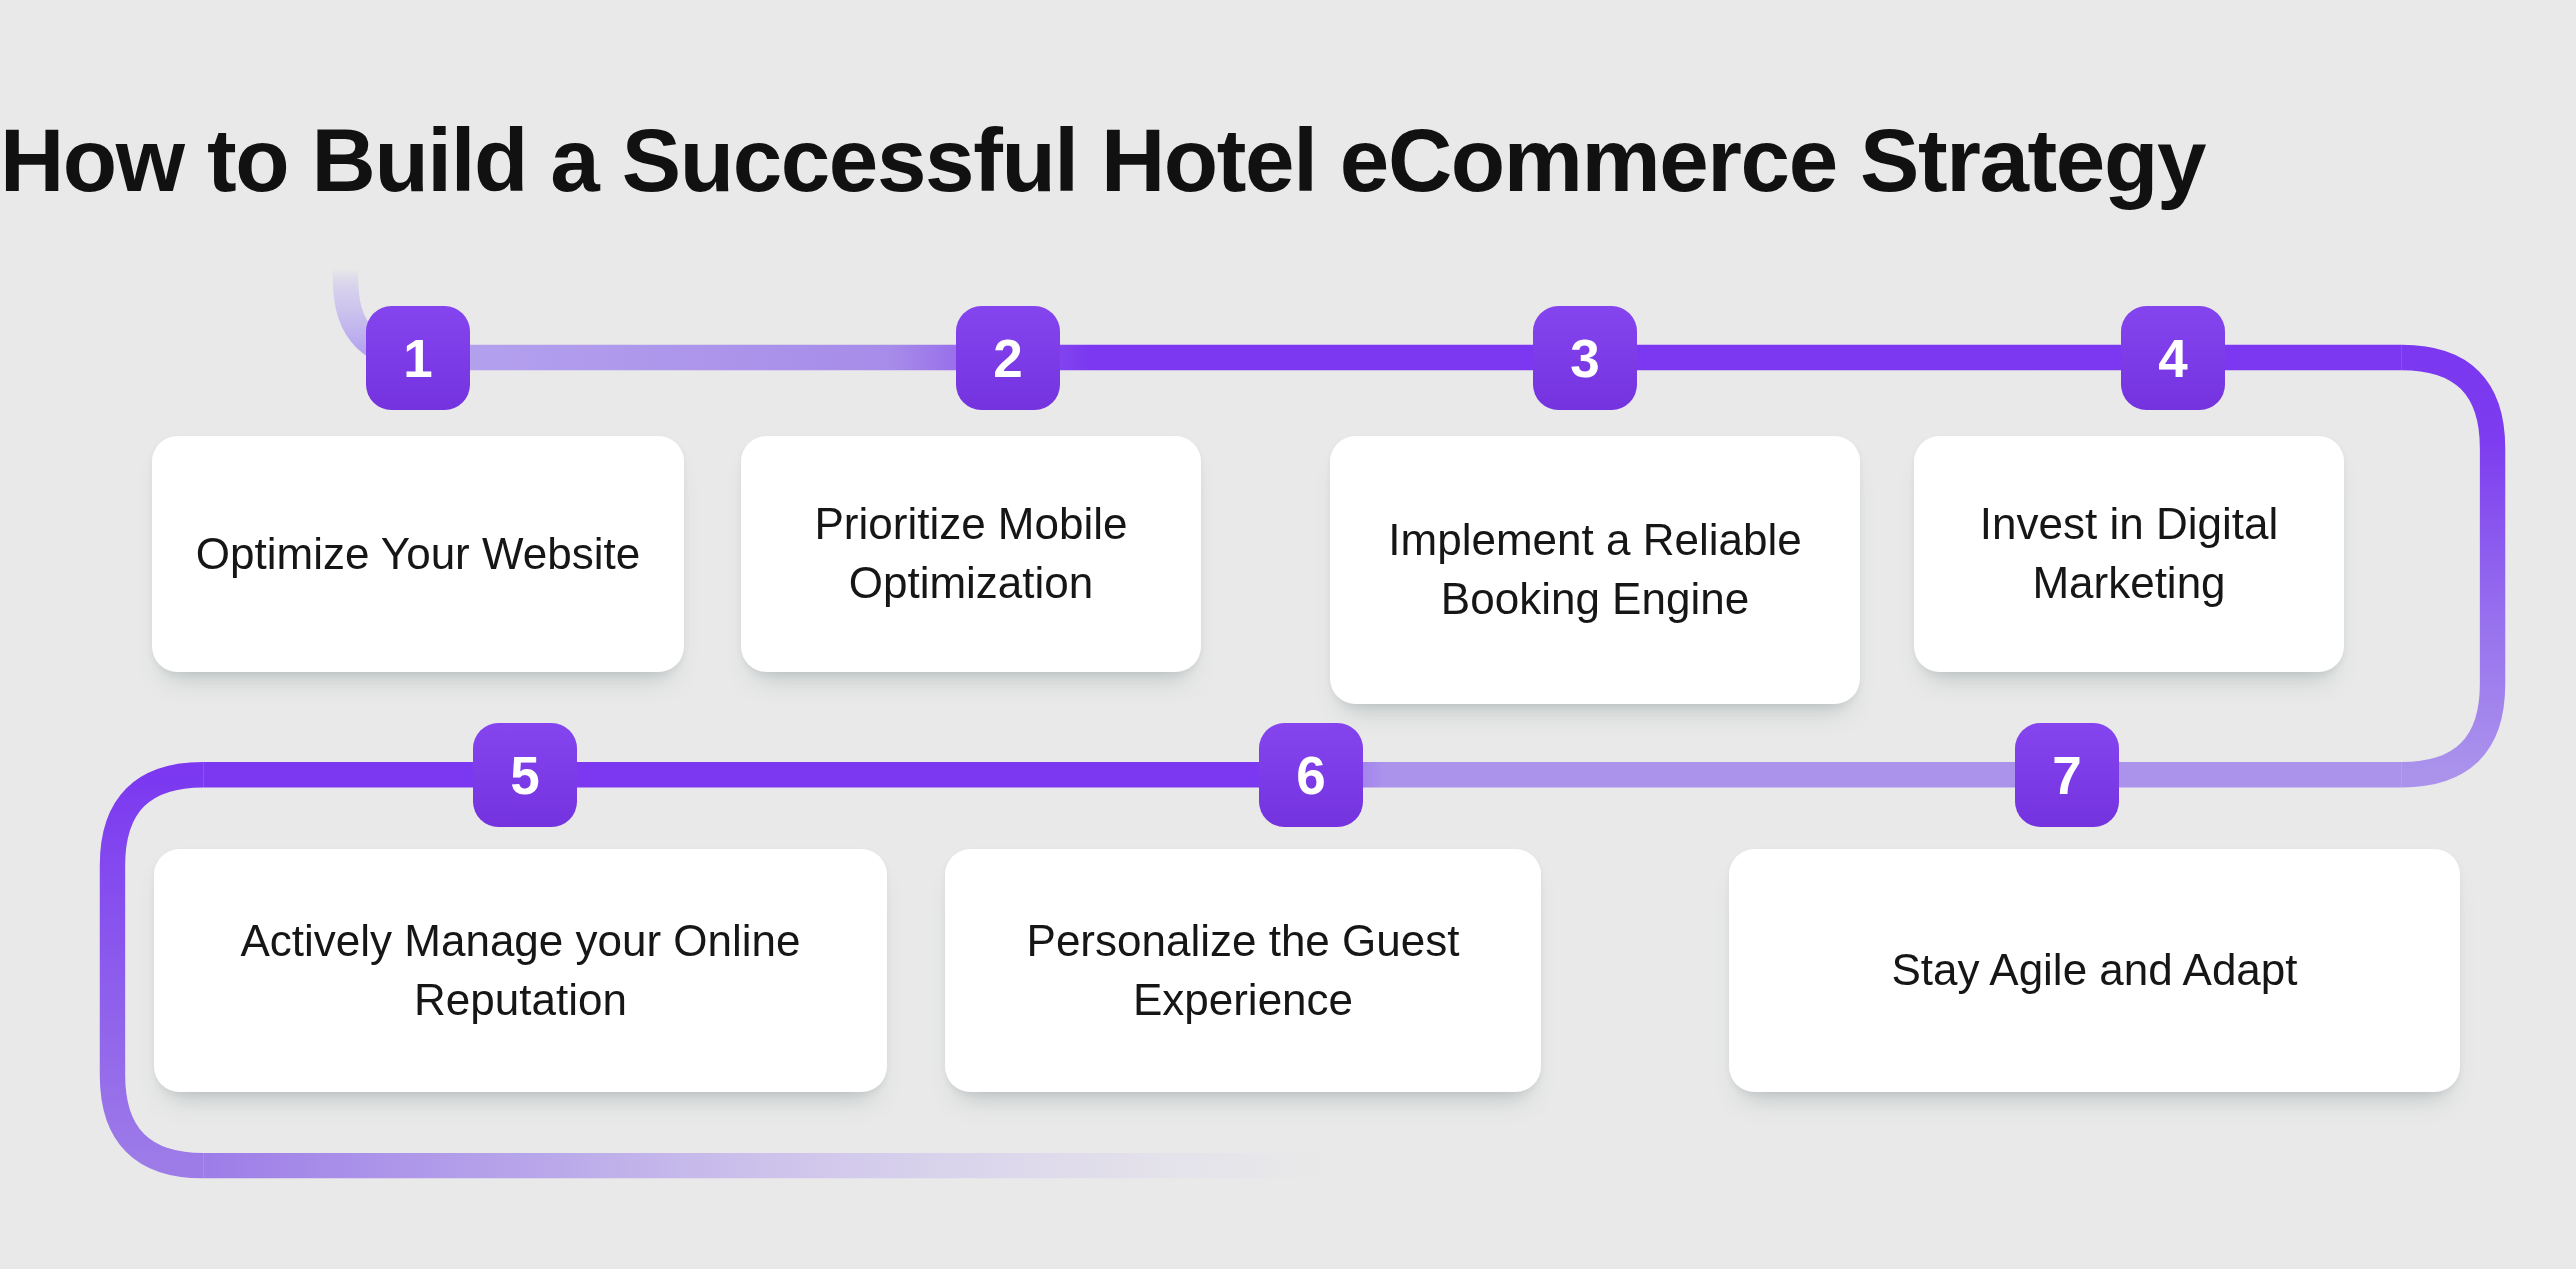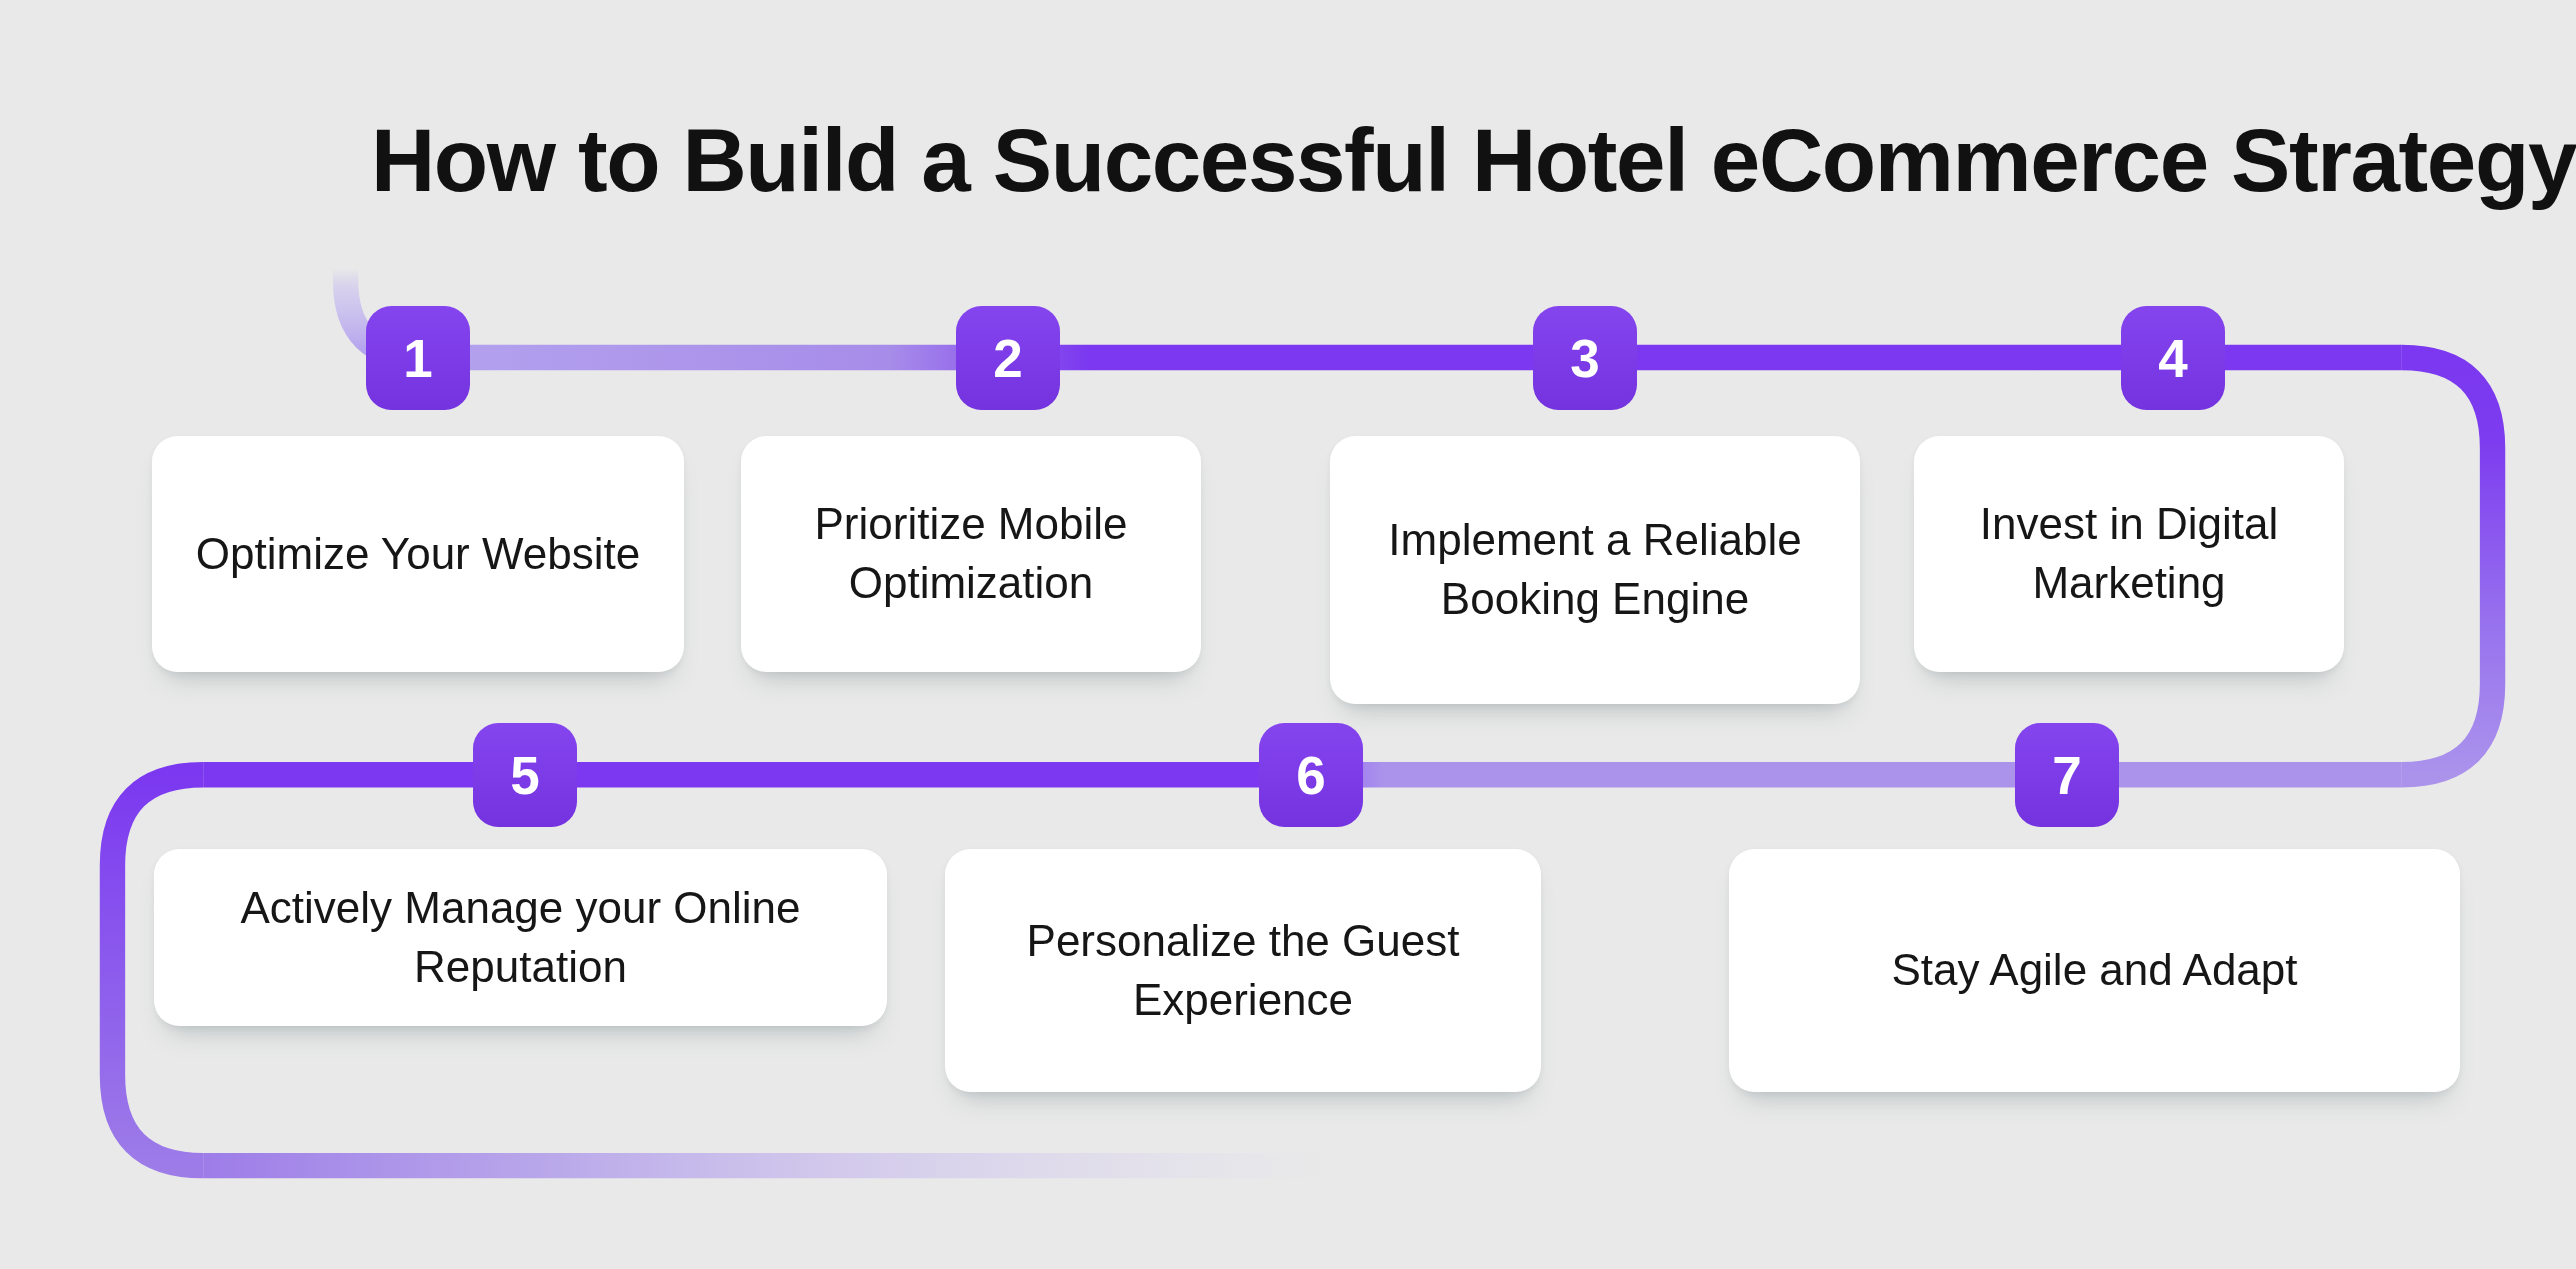--- a/index.html
+++ b/index.html
@@ -15,21 +15,21 @@
   body{
     position:relative;
     width:2576px;height:1270px;
     background:var(--background);
     font-family:"Liberation Sans","DejaVu Sans",sans-serif;
     overflow:hidden;
   }
   .title{
     position:absolute;
     left:0;right:0;top:109px;
-    text-align:right;
+    text-align:left;
     font-size:89px;
     font-weight:700;
     letter-spacing:-1.4px;
     color:var(--title-text);
   }
   svg.flow{
     position:absolute;left:0;top:0;width:2576px;height:1270px;
   }
   .badge{
     position:absolute;
@@ -59,21 +59,21 @@
   .card span{
     white-space:pre-line;
     font-size:44px;
     line-height:1.34;
     color:var(--card-text);
   }
   .c1{left:152px;top:436px;width:532px;height:236px}
   .c2{left:741px;top:436px;width:460px;height:236px}
   .c3{left:1330px;top:436px;width:530px;height:268px}
   .c4{left:1914px;top:436px;width:430px;height:236px}
-  .c5{left:154px;top:849px;width:733px;height:177px}
+  .c5{left:154px;top:849px;width:733px;height:243px}
   .c6{left:945px;top:849px;width:596px;height:243px}
   .c7{left:1729px;top:849px;width:731px;height:243px}
 </style>
 </head>
 <body>
 
 <div class="title">How to Build a Successful Hotel eCommerce Strategy</div>
 
 <svg class="flow" viewBox="0 0 2840 1400" xmlns="http://www.w3.org/2000/svg">
   <defs>

